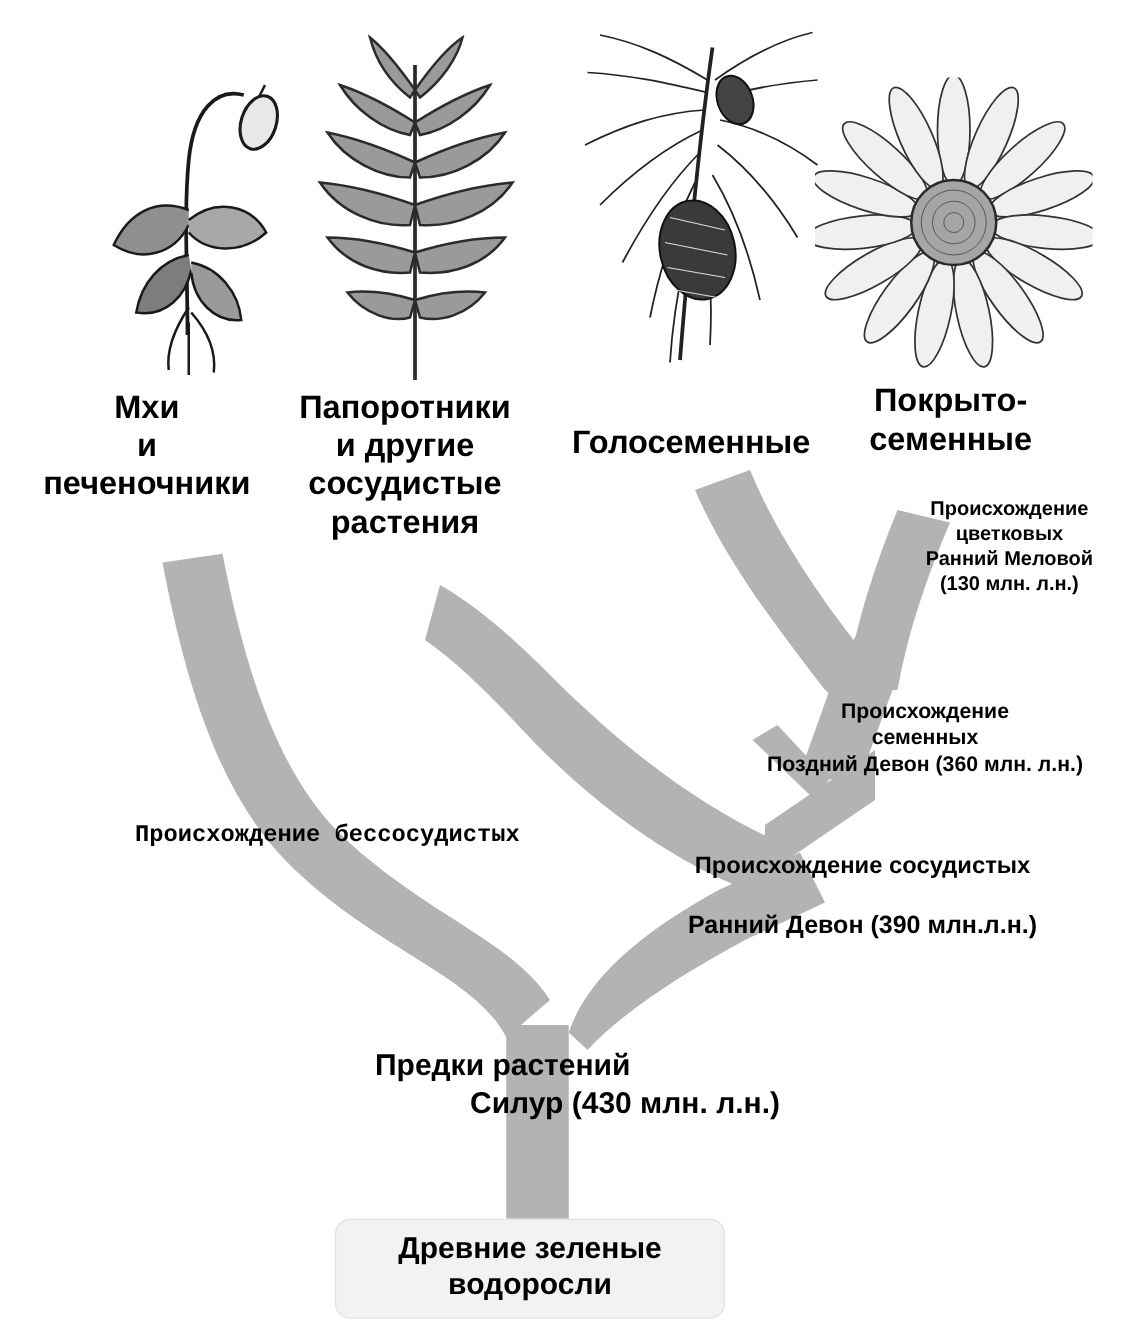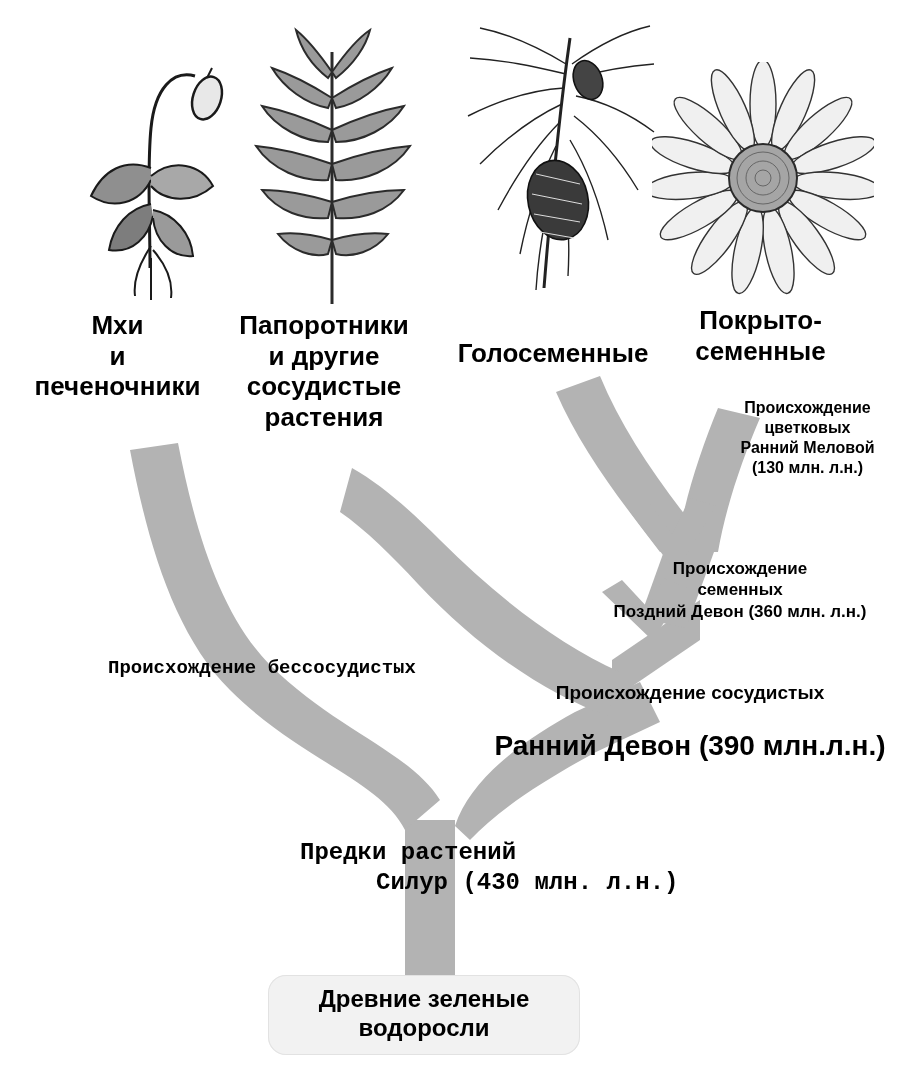--- a/index.html
+++ b/index.html
@@ -86,42 +86,41 @@
     text-align: left;
     font-family: Liberation Mono, monospace;
   }
   #node-vasc {
     left: 480px;
     top: 657px;
     width: 420px;
     font-size: 19px;
   }
   #node-vasc .big {
-    font-size: 28px;
+    font-size: 20px;
   }
   #node-ancestors {
     left: 300px;
     top: 808px;
     width: 400px;
     font-size: 24px;
     text-align: left;
-    font-family: Liberation Mono, monospace;
   }
   #node-ancestors .line2 {
     display: block;
     padding-left: 76px;
   }
   #box-algae {
     position: absolute;
     left: 268px;
     top: 975px;
     width: 300px;
     padding: 10px 6px 12px;
     background: #f2f2f2;
-    border-radius: 18px;
+    border-radius: 12px;
     text-align: center;
     font-weight: bold;
     font-size: 24px;
     line-height: 1.2;
     white-space: pre-line;
     box-shadow: 0 0 0 1px #e2e2e2 inset;
   }
 </style>
 </head>
 <body>

